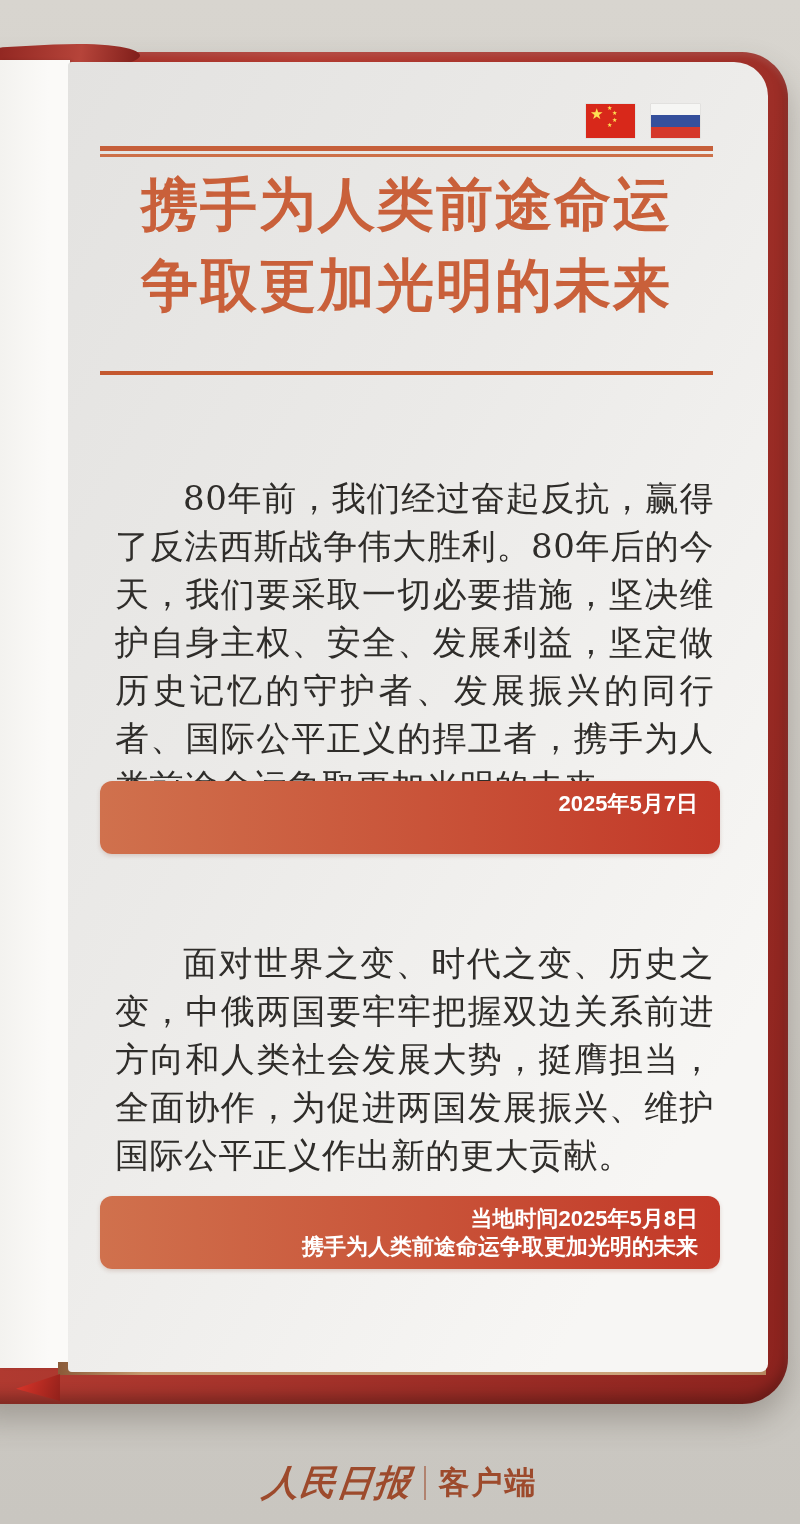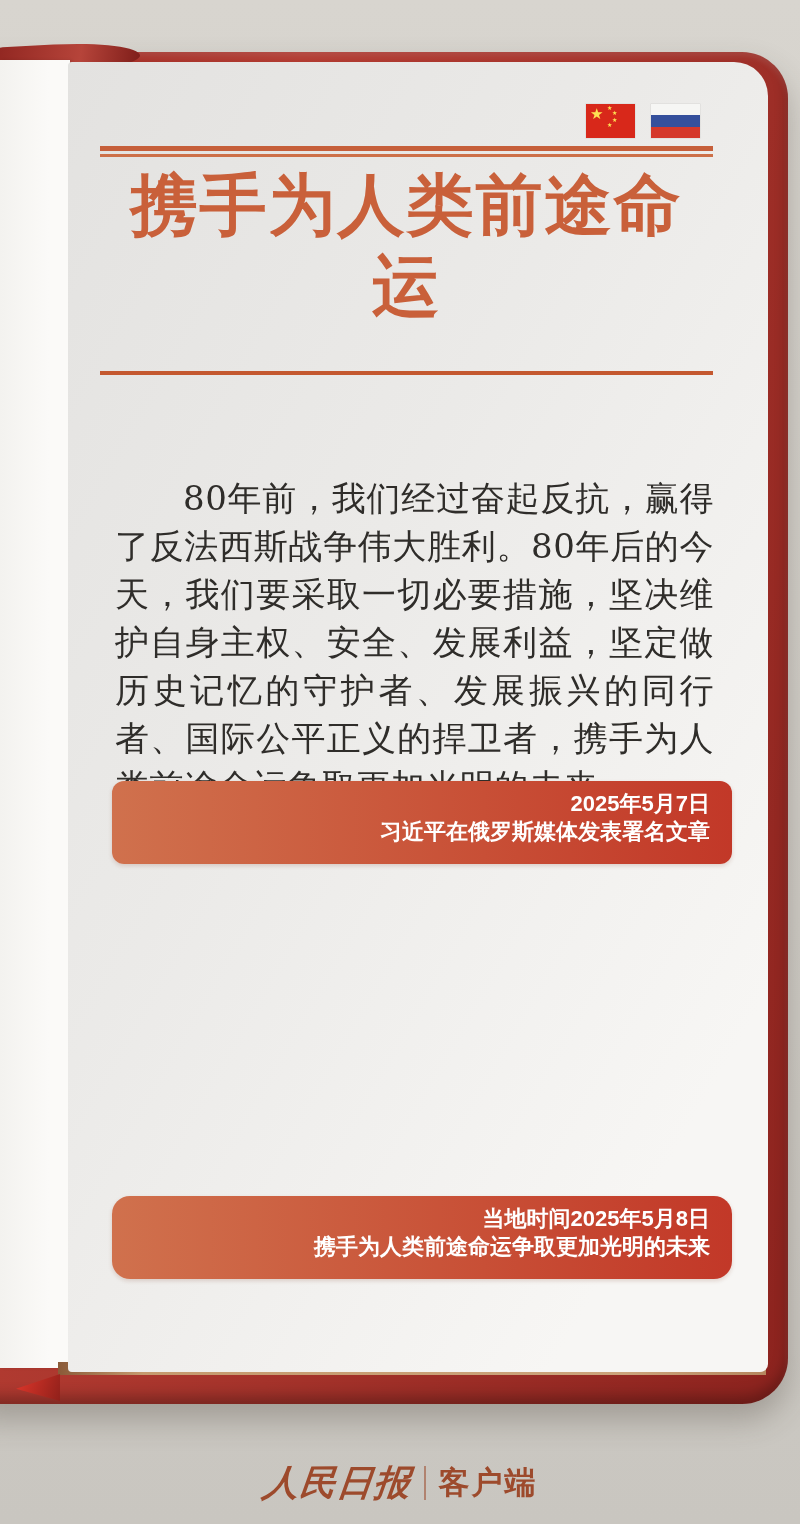--- a/index.html
+++ b/index.html
@@ -64,47 +64,46 @@
   
   .rule-double { position:absolute; left:32px; top:84px; width:613px; }
   .rule-double .thick { height:5px; background:#c65f3a; }
   .rule-double .gap   { height:3px; }
   .rule-double .thin  { height:3px; background:#cd7048; }
   .rule-single { position:absolute; left:32px; top:309px; width:613px; height:4px; background:#c4582f; }
 
   
   .title {
     position:absolute; left:32px; top:102px; width:613px;
-    text-align:center; font-weight:900; font-size:67px; line-height:81px;
+    text-align:center; font-weight:900; font-size:57px; line-height:81px;
     letter-spacing:2px; color:#c9603a;
     font-family:"Liberation Sans", sans-serif;
   }
 
   
   .para {
     position:absolute; left:47px; width:599px;
     font-family:"DejaVu Serif", serif;
     font-size:34px; line-height:48px; color:#2f2d2a;
     text-align:justify; text-indent:2em; letter-spacing:.5px;
   }
   .para-1 { top:412px; }
   .para-2 { top:877px; }
 
   
   .quote-bar {
-    position:absolute; left:32px; width:620px; height:83px;
+    position:absolute; left:32px; width:620px; height:73px;
     border-radius:12px;
     background:linear-gradient(90deg,#d0714d 0%, #c84f36 60%, #c23828 100%);
     color:#ffffff; text-align:right; padding:9px 22px 16px 22px;
     font-weight:700; font-size:22px; line-height:28px;
     box-shadow:0 2px 4px rgba(120,50,30,.18);
-    margin-left:12px;
   }
   .quote-bar-1 { top:719px; }
-  .quote-bar-2 { top:1134px;border-radius:18px; }
+  .quote-bar-2 { top:1134px; }
 
   
   .footer {
     position:absolute; left:0; top:1458px; width:800px; height:50px;
     display:flex; align-items:center; justify-content:center; gap:13px;
     color:#9d4a2c;
   }
   .brand-script {
     font-family:"DejaVu Serif", serif; font-style:italic; font-weight:700;
     font-size:36px; transform:skewX(-6deg); letter-spacing:1px;
@@ -145,31 +144,32 @@
     </div>
 
     <div class="rule-double">
       <div class="thick"></div>
       <div class="gap"></div>
       <div class="thin"></div>
     </div>
 
     <h1 class="title">
       <span>携手为人类前途命运</span><br>
+      <span>争取更加光明的未来</span>
     </h1>
 
     <div class="rule-single"></div>
 
     <p class="para para-1">80年前，我们经过奋起反抗，赢得了反法西斯战争伟大胜利。80年后的今天，我们要采取一切必要措施，坚决维护自身主权、安全、发展利益，坚定做历史记忆的守护者、发展振兴的同行者、国际公平正义的捍卫者，携手为人类前途命运争取更加光明的未来。</p>
 
     <div class="quote-bar quote-bar-1">
       <div>2025年5月7日</div>
-      <div>习近平在俄罗斯媒体发表署名文章</div>
     </div>
 
+    <p class="para para-2">面对世界之变、时代之变、历史之变，中俄两国要牢牢把握双边关系前进方向和人类社会发展大势，挺膺担当，全面协作，为促进两国发展振兴、维护国际公平正义作出新的更大贡献。</p>
 
     <div class="quote-bar quote-bar-2">
       <div>当地时间2025年5月8日</div>
       <div>携手为人类前途命运争取更加光明的未来</div>
     </div>
 
   </div>
 
   <div class="footer">
     <span class="brand-script">人民日报</span>

